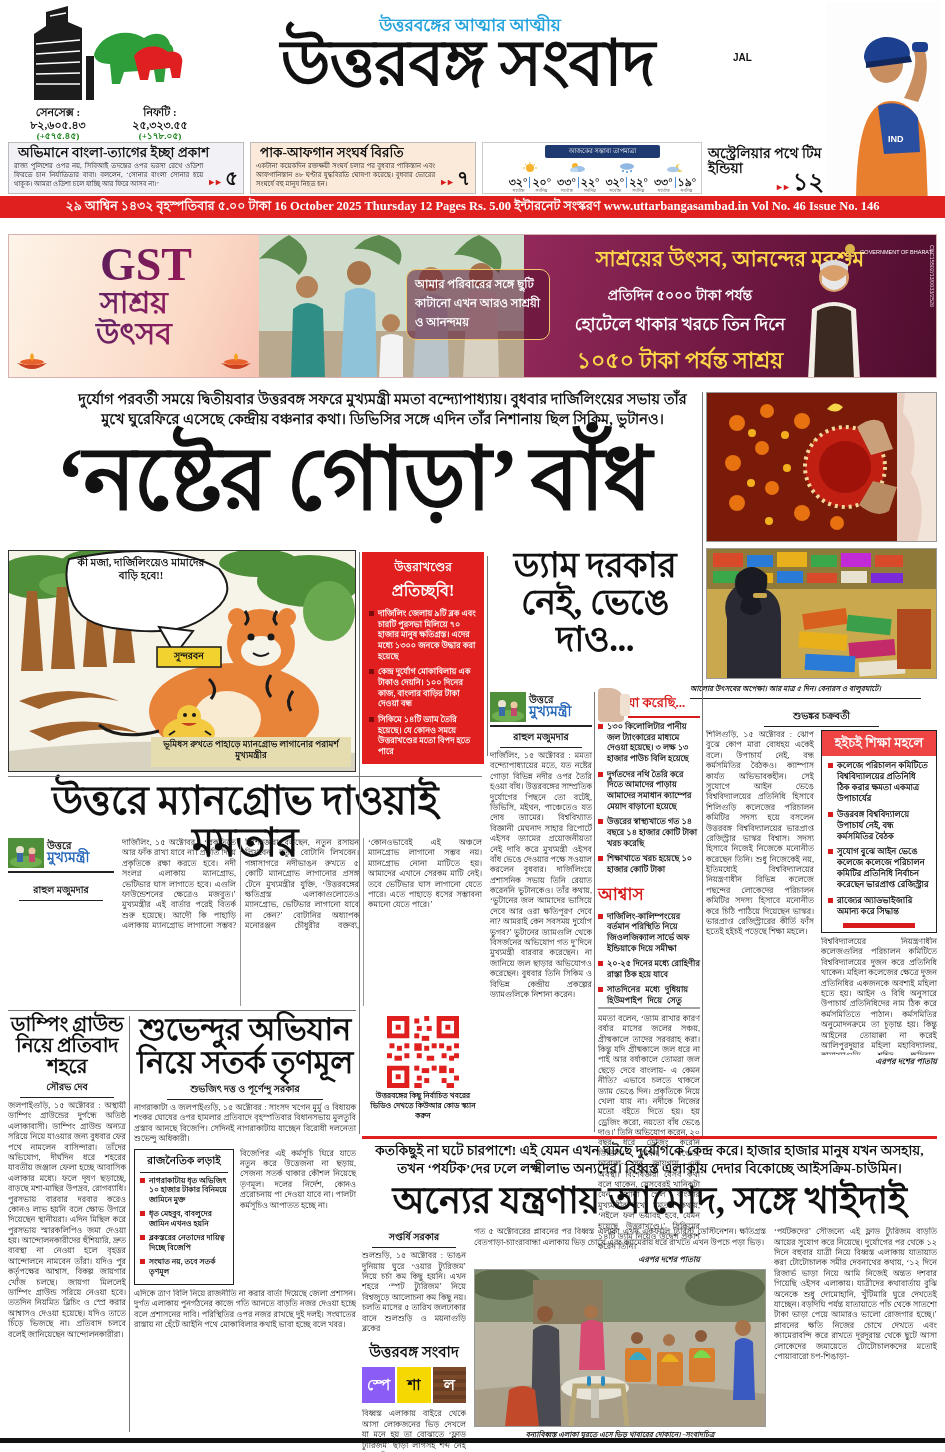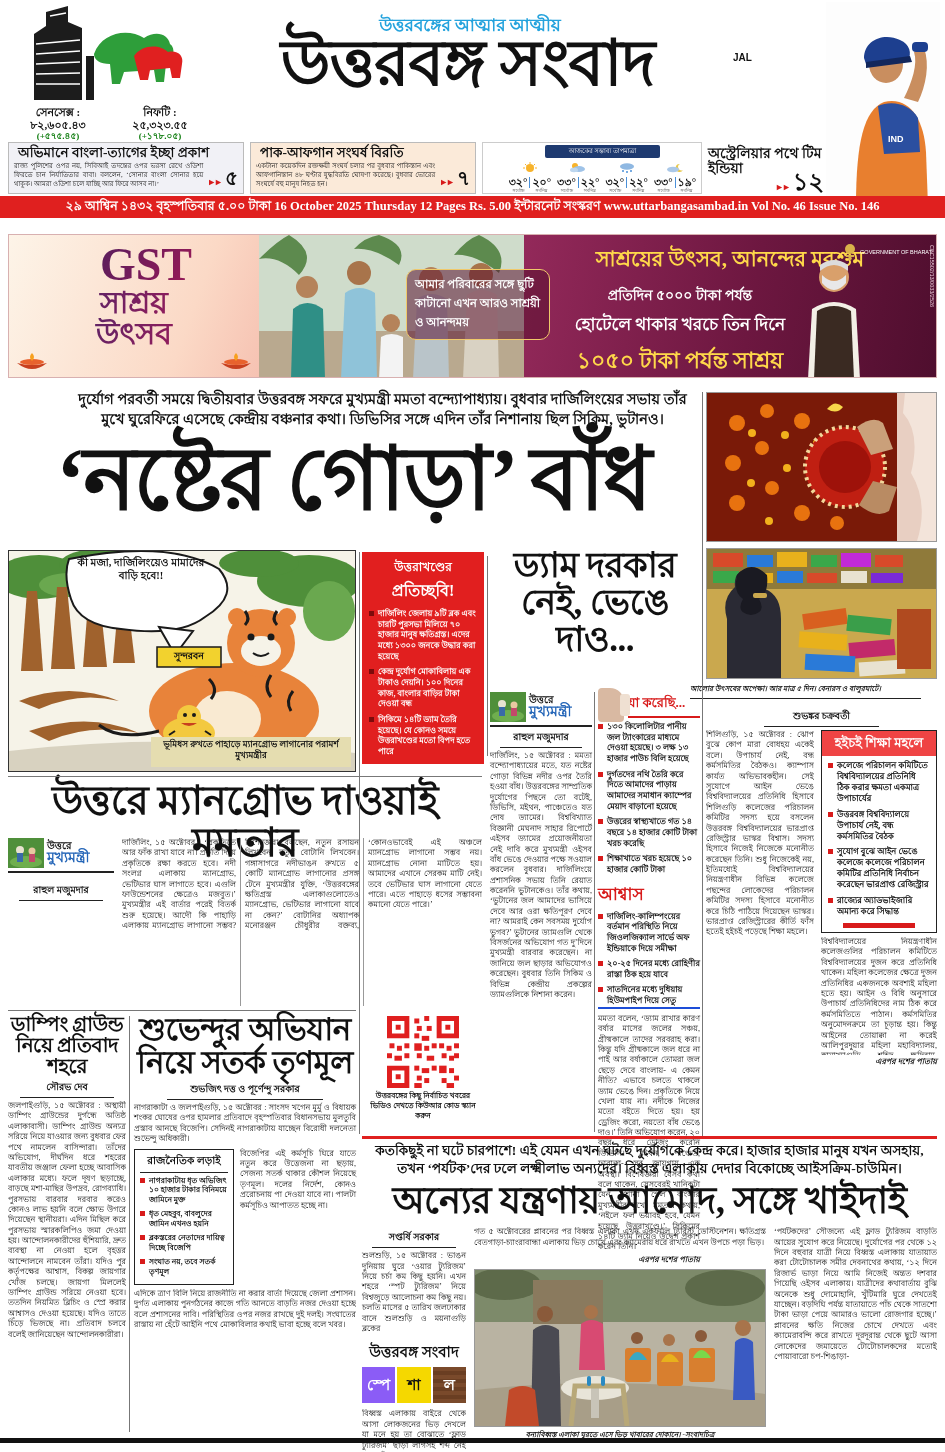--- a/index.html
+++ b/index.html
@@ -73,21 +73,21 @@
   .sq{flex:0 0 5px;height:5px;margin-top:2px;background:#7d0b0b;}
   .sq.red{background:#d81b1b;}
   .impact .bullet-row span{font-size:8.2px;line-height:1.3;font-weight:bold;}
   .ulogo{display:flex;gap:3px;align-items:center;border-bottom:2px solid #222;padding-bottom:3px;}
   .ulogo .txt1{font-size:10px;font-weight:bold;line-height:1;}
   .ulogo .txt2{font-size:14px;font-weight:bold;color:#2566b8;line-height:1;}
   .done-box .title{color:#d81b1b;font-weight:bold;font-size:13px;border-bottom:2px solid #d81b1b;
                    padding-bottom:2px;margin-bottom:4px;}
   .done-box .bullet-row span{font-size:8.2px;font-weight:bold;line-height:1.3;}
   .assure-t{color:#d81b1b;font-weight:bold;font-size:17px;margin:2px 0 3px;}
-  .redline{border-bottom:2px solid #1d4ed8;}
+  .redline{border-bottom:2px solid #a3a3a3;font-family:Liberation Mono, monospace;}
   .quote-shape{width:26px;height:34px;background:#d9b9a2;border-radius:4px 14px 4px 4px;position:relative;}
   .quote-shape:after{content:"";position:absolute;right:-6px;top:6px;width:10px;height:22px;
                      background:#efe0d2;border-radius:3px;}
   
   .gov-box{border:1.5px solid #222;padding:4px 6px;box-sizing:border-box;}
   .gov-box .hd{background:#ef4444;color:#fff;font-weight:bold;font-size:13px;text-align:center;
                padding:2px 0;margin:-4px -6px 5px;}
   .gov-box .bullet-row span{font-size:8.4px;font-weight:bold;line-height:1.3;}
   .gov-box .bar{height:5px;background:#d81b1b;width:70%;margin:2px auto 0;}
   

